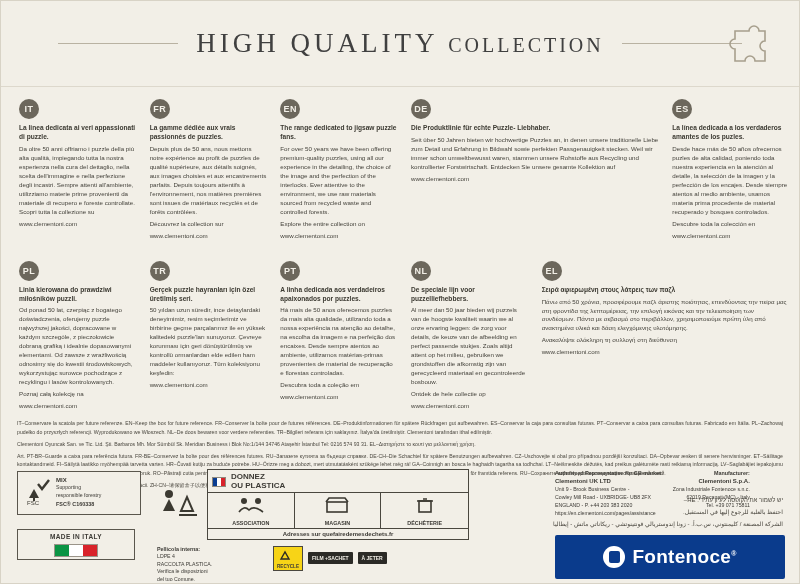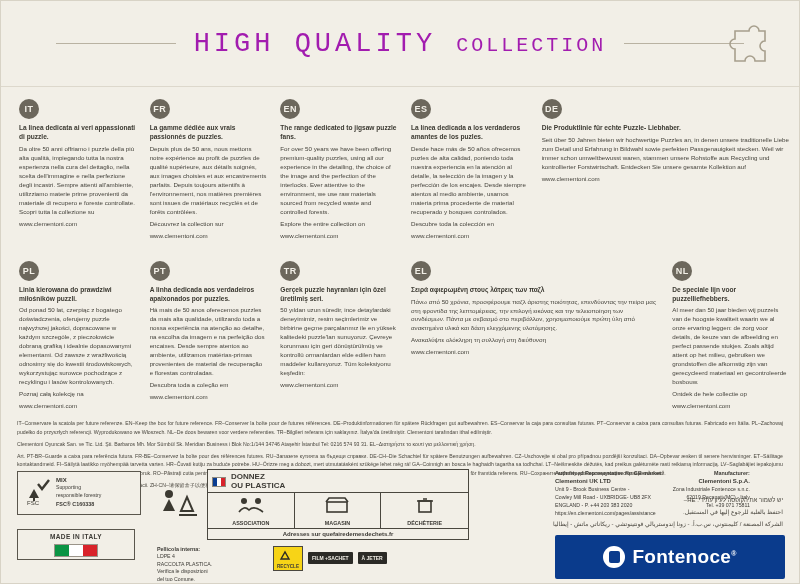--- a/index.html
+++ b/index.html
@@ -21,24 +21,24 @@
   
   .header {
     height: 86px;
     display: flex;
     align-items: center;
     justify-content: center;
     position: relative;
     border-bottom: 1px solid #ddd8cc;
   }
   .header-title {
-    font-family: Liberation Mono, monospace;
+    font-family: Liberation Serif, serif;
     font-size: 27px;
     letter-spacing: 4px;
-    color: #a21caf;
+    color: #404040;
     white-space: nowrap;
   }
   .header-title .small {
     font-size: 20px;
     letter-spacing: 3px;
   }
   .rule {
     height: 1px;
     background: #b9b2a2;
     width: 120px;
@@ -271,68 +271,68 @@
       <div class="lang-link">Découvrez la collection sur</div>
       <div class="lang-link">www.clementoni.com</div>
     </div>
     <div class="lang-cell">
       <div class="lang-badge">EN</div>
       <div class="lang-head">The range dedicated to jigsaw puzzle fans.</div>
       <div class="lang-body">For over 50 years we have been offering premium-quality puzzles, using all our experience in the detailing, the choice of the image and the perfection of the interlocks. Ever attentive to the environment, we use raw materials sourced from recycled waste and controlled forests.</div>
       <div class="lang-link">Explore the entire collection on</div>
       <div class="lang-link">www.clementoni.com</div>
     </div>
+    <div class="lang-cell" style="grid-column: span 2">
+      <div class="lang-badge">DE</div>
+      <div class="lang-head">Die Produktlinie für echte Puzzle- Liebhaber.</div>
+      <div class="lang-body">Seit über 50 Jahren bieten wir hochwertige Puzzles an, in denen unsere traditionelle Liebe zum Detail und Erfahrung in Bildwahl sowie perfekten Passgenauigkeit stecken. Weil wir immer schon umweltbewusst waren, stammen unsere Rohstoffe aus Recycling und kontrollierter Forstwirtschaft. Entdecken Sie unsere gesamte Kollektion auf</div>
+      <div class="lang-link">www.clementoni.com</div>
+    </div>
     <div class="lang-cell">
       <div class="lang-badge">ES</div>
       <div class="lang-head">La línea dedicada a los verdaderos amantes de los puzles.</div>
       <div class="lang-body">Desde hace más de 50 años ofrecemos puzles de alta calidad, poniendo toda nuestra experiencia en la atención al detalle, la selección de la imagen y la perfección de los encajes. Desde siempre atentos al medio ambiente, usamos materia prima procedente de material recuperado y bosques controlados.</div>
       <div class="lang-link">Descubre toda la colección en</div>
       <div class="lang-link">www.clementoni.com</div>
     </div>
-    <div class="lang-cell" style="grid-column: span 2">
-      <div class="lang-badge">DE</div>
-      <div class="lang-head">Die Produktlinie für echte Puzzle- Liebhaber.</div>
-      <div class="lang-body">Seit über 50 Jahren bieten wir hochwertige Puzzles an, in denen unsere traditionelle Liebe zum Detail und Erfahrung in Bildwahl sowie perfekten Passgenauigkeit stecken. Weil wir immer schon umweltbewusst waren, stammen unsere Rohstoffe aus Recycling und kontrollierter Forstwirtschaft. Entdecken Sie unsere gesamte Kollektion auf</div>
-      <div class="lang-link">www.clementoni.com</div>
-    </div>
   </div>
 
   <div class="lang-grid lang-row2">
     <div class="lang-cell">
       <div class="lang-badge">PL</div>
       <div class="lang-head">Linia kierowana do prawdziwi miłośników puzzli.</div>
       <div class="lang-body">Od ponad 50 lat, czerpiąc z bogatego doświadczenia, oferujemy puzzle najwyższej jakości, dopracowane w każdym szczególe, z pieczołowicie dobraną grafiką i idealnie dopasowanymi elementami. Od zawsze z wrażliwością odnosimy się do kwestii środowiskowych, wykorzystując surowce pochodzące z recyklingu i lasów kontrolowanych.</div>
       <div class="lang-link">Poznaj całą kolekcję na</div>
       <div class="lang-link">www.clementoni.com</div>
     </div>
     <div class="lang-cell">
+      <div class="lang-badge">TR</div>
+      <div class="lang-head">Gerçek puzzle hayranları için özel üretilmiş seri.</div>
+      <div class="lang-body">50 yıldan uzun süredir, ince detaylardaki deneyimimiz, resim seçimlerimiz ve birbirine geçme parçalarımız ile en yüksek kalitedeki puzzle'ları sunuyoruz. Çevreye korunması için geri dönüştürülmüş ve kontrollü ormanlardan elde edilen ham maddeler kullanıyoruz. Tüm koleksiyonu keşfedin:</div>
+      <div class="lang-link">www.clementoni.com</div>
+    </div>
+    <div class="lang-cell">
       <div class="lang-badge">PT</div>
       <div class="lang-head">A linha dedicada aos verdadeiros apaixonados por puzzles.</div>
       <div class="lang-body">Há mais de 50 anos oferecemos puzzles da mais alta qualidade, utilizando toda a nossa experiência na atenção ao detalhe, na escolha da imagem e na perfeição dos encaixes. Desde sempre atentos ao ambiente, utilizamos matérias-primas provenientes de material de recuperação e florestas controladas.</div>
       <div class="lang-link">Descubra toda a coleção em</div>
       <div class="lang-link">www.clementoni.com</div>
     </div>
     <div class="lang-cell">
-      <div class="lang-badge">TR</div>
-      <div class="lang-head">Gerçek puzzle hayranları için özel üretilmiş seri.</div>
-      <div class="lang-body">50 yıldan uzun süredir, ince detaylardaki deneyimimiz, resim seçimlerimiz ve birbirine geçme parçalarımız ile en yüksek kalitedeki puzzle'ları sunuyoruz. Çevreye korunması için geri dönüştürülmüş ve kontrollü ormanlardan elde edilen ham maddeler kullanıyoruz. Tüm koleksiyonu keşfedin:</div>
+      <div class="lang-badge">NL</div>
+      <div class="lang-head">De speciale lijn voor puzzelliefhebbers.</div>
+      <div class="lang-body">Al meer dan 50 jaar bieden wij puzzels van de hoogste kwaliteit waarin we al onze ervaring leggen: de zorg voor details, de keuze van de afbeelding en perfect passende stukjes. Zoals altijd attent op het milieu, gebruiken we grondstoffen die afkomstig zijn van gerecycleerd materiaal en gecontroleerde bosbouw.</div>
+      <div class="lang-link">Ontdek de hele collectie op</div>
       <div class="lang-link">www.clementoni.com</div>
     </div>
     <div class="lang-cell" style="grid-column: span 2">
       <div class="lang-badge">EL</div>
       <div class="lang-head">Σειρά αφιερωμένη στους λάτρεις των παζλ</div>
       <div class="lang-body">Πάνω από 50 χρόνια, προσφέρουμε παζλ άριστης ποιότητας, επενδύοντας την πείρα μας στη φροντίδα της λεπτομέρειας, την επιλογή εικόνας και την τελειοποίηση των συνδέσμων. Πάντα με σεβασμό στο περιβάλλον, χρησιμοποιούμε πρώτη ύλη από ανακτημένα υλικά και δάση ελεγχόμενης υλοτόμησης.</div>
       <div class="lang-link">Ανακαλύψτε ολόκληρη τη συλλογή στη διεύθυνση</div>
-      <div class="lang-link">www.clementoni.com</div>
-    </div>
-    <div class="lang-cell">
-      <div class="lang-badge">NL</div>
-      <div class="lang-head">De speciale lijn voor puzzelliefhebbers.</div>
-      <div class="lang-body">Al meer dan 50 jaar bieden wij puzzels van de hoogste kwaliteit waarin we al onze ervaring leggen: de zorg voor details, de keuze van de afbeelding en perfect passende stukjes. Zoals altijd attent op het milieu, gebruiken we grondstoffen die afkomstig zijn van gerecycleerd materiaal en gecontroleerde bosbouw.</div>
-      <div class="lang-link">Ontdek de hele collectie op</div>
       <div class="lang-link">www.clementoni.com</div>
     </div>
   </div>
 
   <div class="legal">
     <p>IT–Conservare la scatola per future referenze. EN–Keep the box for future reference. FR–Conserver la boîte pour de futures références. DE–Produktinformationen für spätere Rückfragen gut aufbewahren. ES–Conservar la caja para consultas futuras. PT–Conservar a caixa para consultas futuras. Fabricado em Itália. PL–Zachowaj pudełko do przyszłych referencji. Wyprodukowano we Włoszech. NL–De doos bewaren voor verdere referenties. TR–Bilgileri referans için saklayınız. İtalya'da üretilmiştir. Clementoni tarafından ithal edilmiştir.</p>
     <p>Clementoni Oyuncak San. ve Tic. Ltd. Şti. Barbaros Mh. Mor Sümbül Sk. Meridian Business i Blok No:1/144 34746 Ataşehir İstanbul Tel: 0216 574 93 31. EL–Διατηρήστε το κουτί για μελλοντική χρήση.</p>
     <p>Art. PT-BR–Guarde a caixa para referência futura. FR-BE–Conservez la boîte pour des références futures. RU–Запазете кутията за бъдещи справки. DE-CH–Die Schachtel für spätere Benutzungen aufbewahren. CZ–Uschovejte si obal pro případnou pozdější konzultaci. DA–Opbevar æsken til senere henvisninger. ET–Säilitage kontaktandmeid. FI–Säilytä laatikko myöhempää tarvetta varten. HR–Čuvati kutiju za buduće potrebe. HU–Őrizze meg a dobozt, mert utmutatásként szükége lehet még rá! GA–Coinnigh an bosca le haghaidh tagartha sa todhchaí. LT–Neišmeskite dėžutės, kad preikus galėtumėte rasti reikiamą informaciją. LV–Saglabājiet iepakojumu uzziņai atsauksmes. NO–Oppbevar esken for senere bruk. RO–Păstrați cutia pentru referințe viitoare. SR–Сачувајте кутију за будуће потребе. Sačuvati kutiju za buduće potrebe. SV–Spara asken för framtida referens. RU–Сохраните коробку для последующих обращений к ней.</p>
     <p>SK–Odložte krabicu kvôli prípadnej následnej konzultácii. ZH-CN–请保留盒子以便将来参考。ZH-TW–請保留盒子以供將來參考。</p>
   </div>

